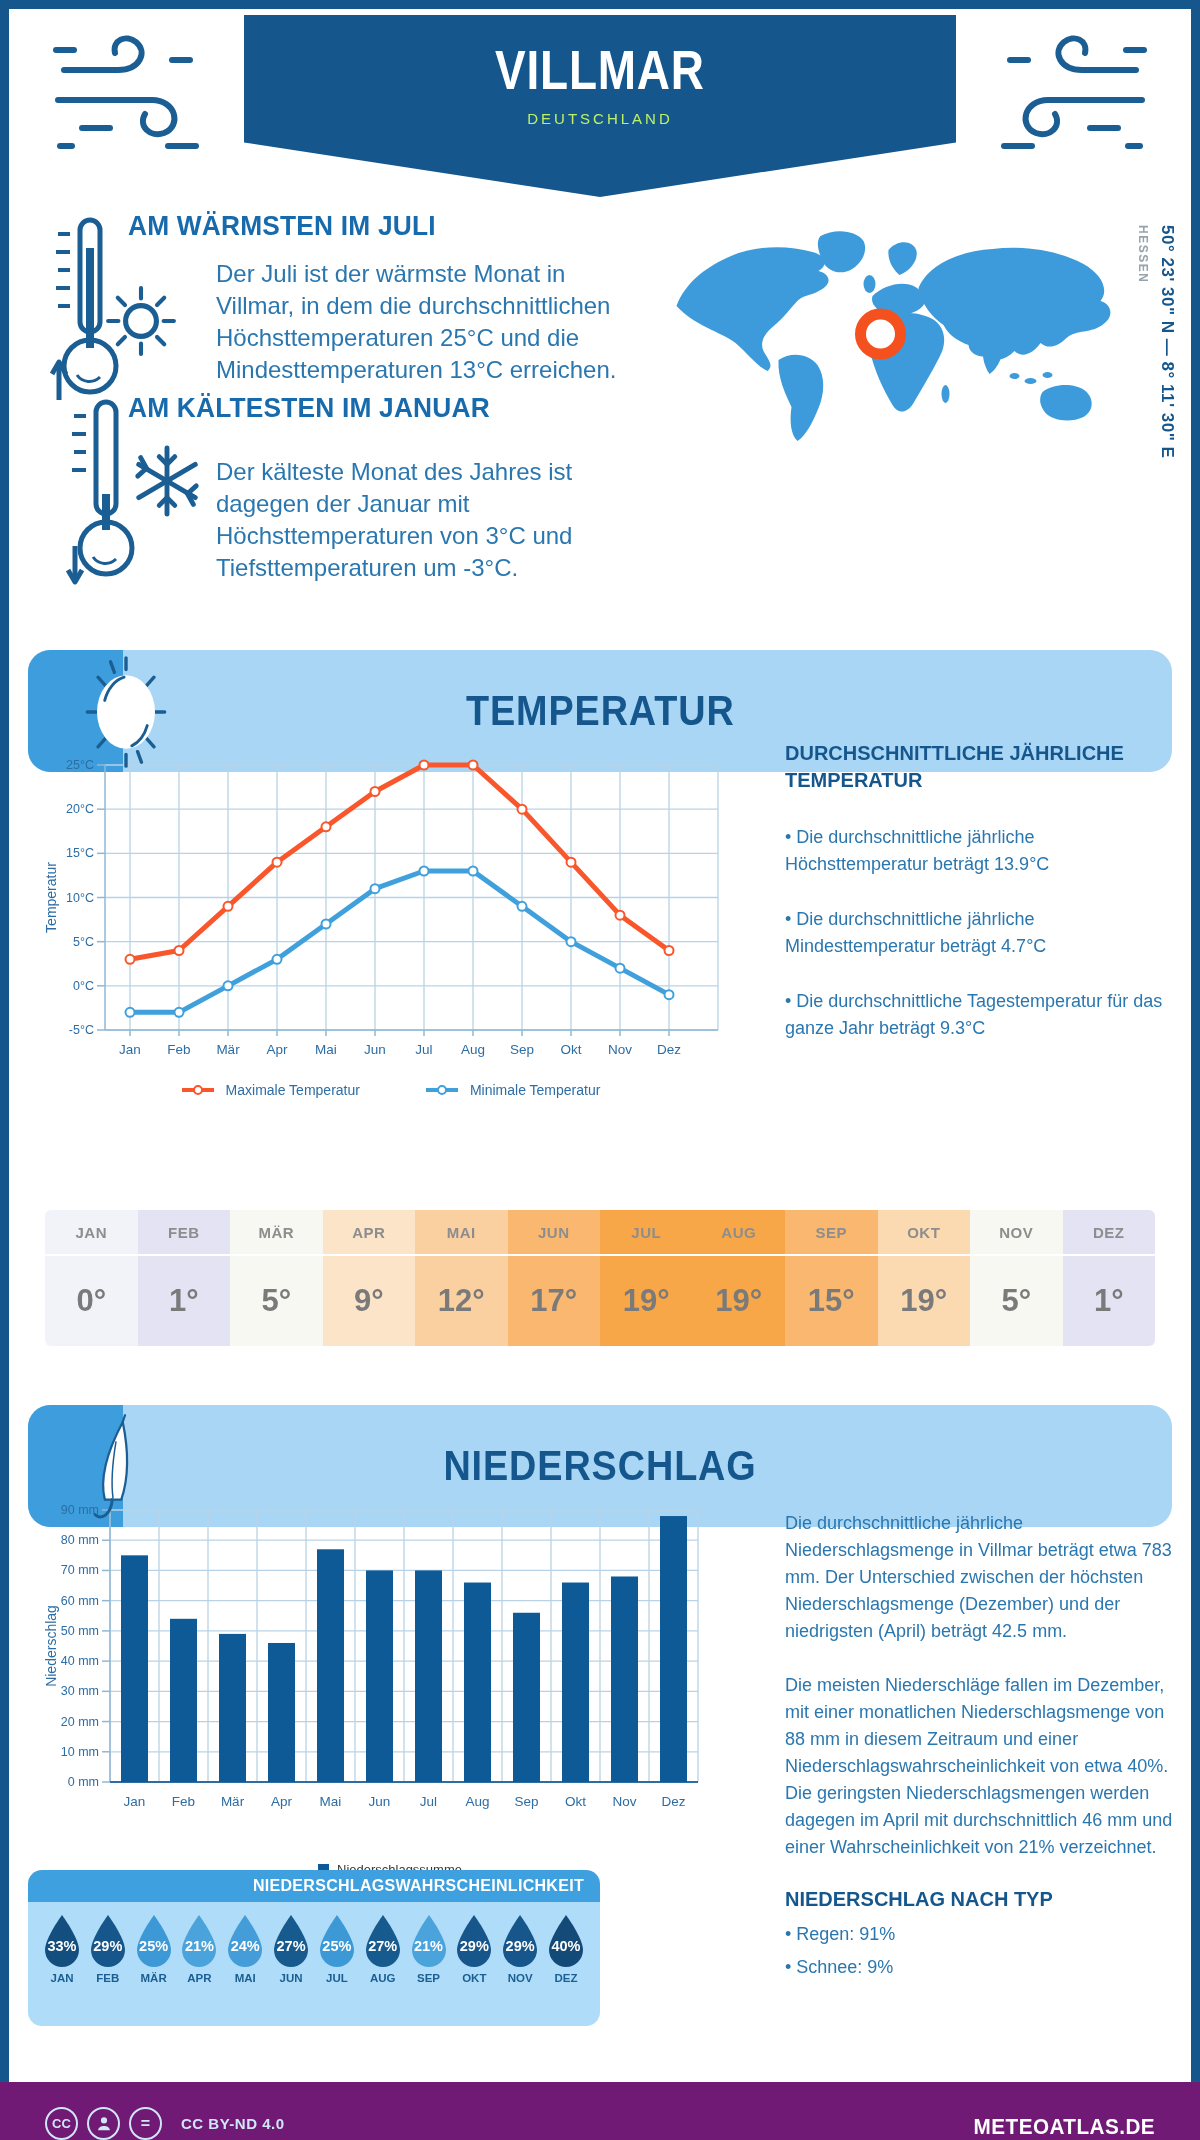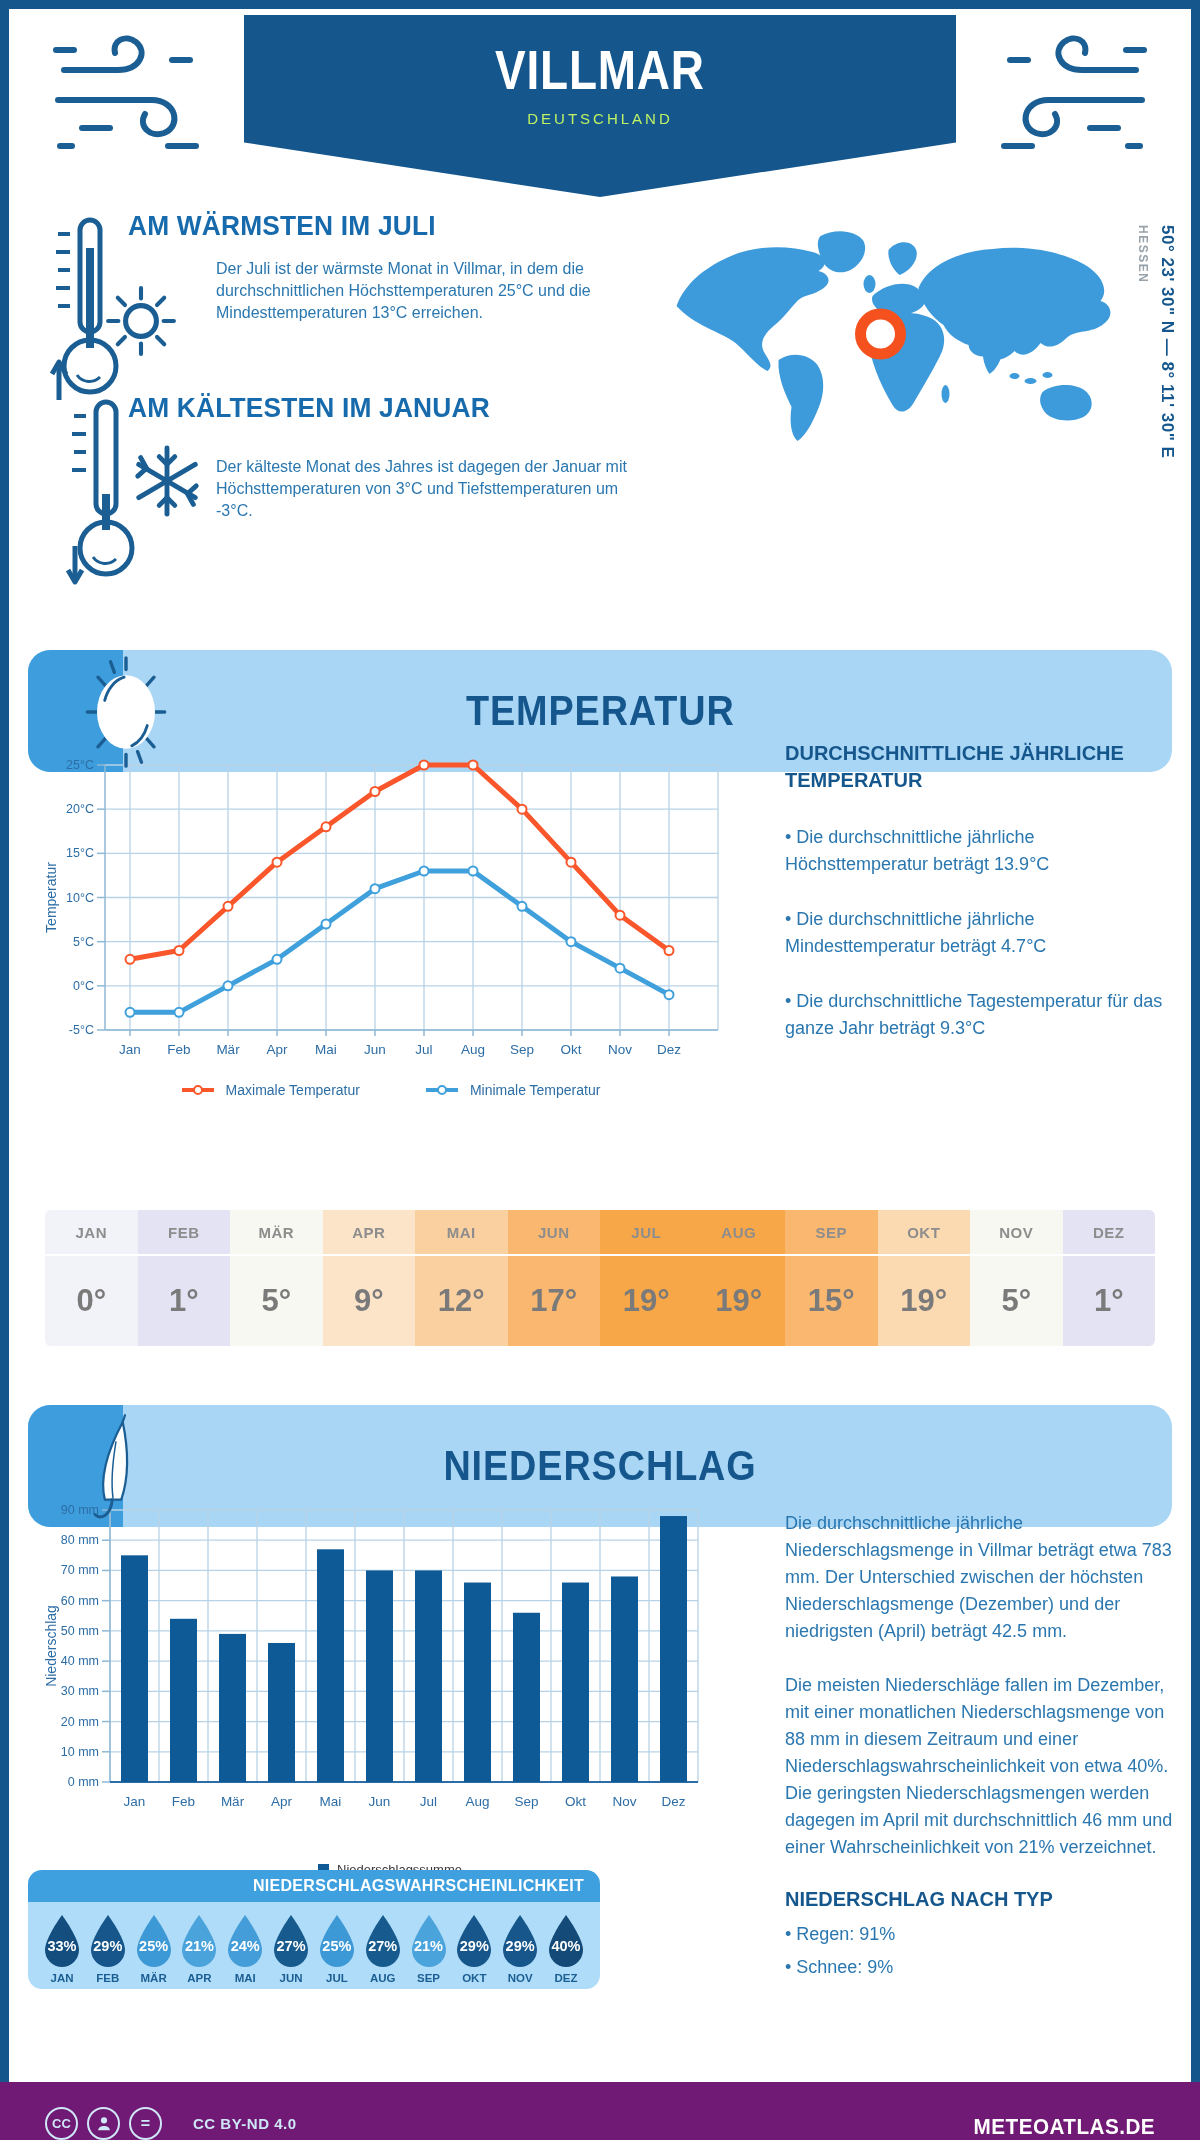--- a/index.html
+++ b/index.html
@@ -15,21 +15,21 @@
   .ribbon-title{margin-top:22px;color:#fff;font-size:56px;font-weight:700;letter-spacing:1px;
           transform:scaleX(.82);transform-origin:center;}
   .ribbon-sub{margin-top:8px;color:#bef264;font-size:15px;font-weight:400;letter-spacing:3px;}
   .wind{position:absolute;top:26px;z-index:5;}
   .wind.left{left:48px;}
   .wind.right{right:48px;transform:scaleX(-1);}
 
   
   .intro-heading{position:absolute;color:#176aab;font-size:28px;font-weight:700;letter-spacing:.2px;
           transform:scaleX(.94);transform-origin:left;}
-  .intro-text{position:absolute;color:#2a77b0;font-size:16px;line-height:22px;}
+  .intro-text{position:absolute;color:#2a77b0;font-size:24px;line-height:32px;}
 
   
   .map-wrap{position:absolute;left:660px;top:208px;width:475px;height:240px;}
   .geo-labels{position:absolute;left:1136px;top:225px;height:320px;display:flex;gap:7px;}
   .vtext{writing-mode:vertical-rl;}
   .geo-region{font-size:12px;font-weight:700;color:#98a2ab;letter-spacing:1.5px;}
   .geo-coords{font-size:17px;font-weight:700;color:#15578d;letter-spacing:.5px;}
 
   
   .band{position:absolute;left:28px;width:1144px;height:122px;background:#a9d6f4;border-radius:22px;}
@@ -69,34 +69,34 @@
   .precip-col{position:absolute;left:785px;top:1510px;width:395px;}
   .precip-col p{margin:0 0 27px 0;color:#2a77b0;font-size:18px;line-height:27px;}
   .precip-col h3{margin:14px 0 10px 0;color:#15578d;font-size:20px;font-weight:700;}
   .precip-col .ptype{margin:0 0 6px 0;}
 
   
   .prob-box{position:absolute;left:28px;top:1870px;width:572px;height:156px;}
   .prob-head{height:32px;background:#3fa0e0;border-radius:14px 14px 0 0;display:flex;
           align-items:center;justify-content:flex-end;padding-right:16px;color:#fff;
           font-size:16px;font-weight:700;letter-spacing:.3px;}
-  .prob-body{height:87px;background:#afdcf8;border-radius:0 0 14px 14px;display:flex;
+  .prob-body{height:124px;background:#afdcf8;border-radius:0 0 14px 14px;display:flex;
           justify-content:space-between;padding:10px 12px 0 12px;}
   .drop{position:relative;width:44px;display:flex;flex-direction:column;align-items:center;}
   .drop-val{position:absolute;top:26px;width:100%;text-align:center;color:#fff;
           font-size:14.5px;font-weight:700;}
   .drop-month{margin-top:2px;color:#1b5e93;font-size:11.5px;font-weight:700;}
 
   
   .footer{position:absolute;left:0;bottom:0;width:100%;height:58px;background:#701a75;z-index:70;
           display:flex;align-items:flex-end;justify-content:space-between;padding:0 45px;}
   .cc-group{display:flex;align-items:center;gap:9px;}
   .cc-circle{width:33px;height:33px;border:2.5px solid #cfe7f7;border-radius:50%;display:flex;
           align-items:center;justify-content:center;color:#cfe7f7;font-weight:700;font-size:13px;}
-  .cc-label{margin-left:22px;color:#cfe7f7;font-size:15px;font-weight:700;letter-spacing:.5px;}
+  .cc-label{margin-left:10px;color:#cfe7f7;font-size:15px;font-weight:700;letter-spacing:.5px;}
   .brand{color:#fff;font-size:22px;font-weight:700;letter-spacing:.5px;transform:scaleX(.94);
           transform-origin:right;}
   svg text{font-family:"Liberation Sans",sans-serif;}
 </style>
 </head>
 <body>
 
 <div class="page">
   <div class="frame"></div>
 

